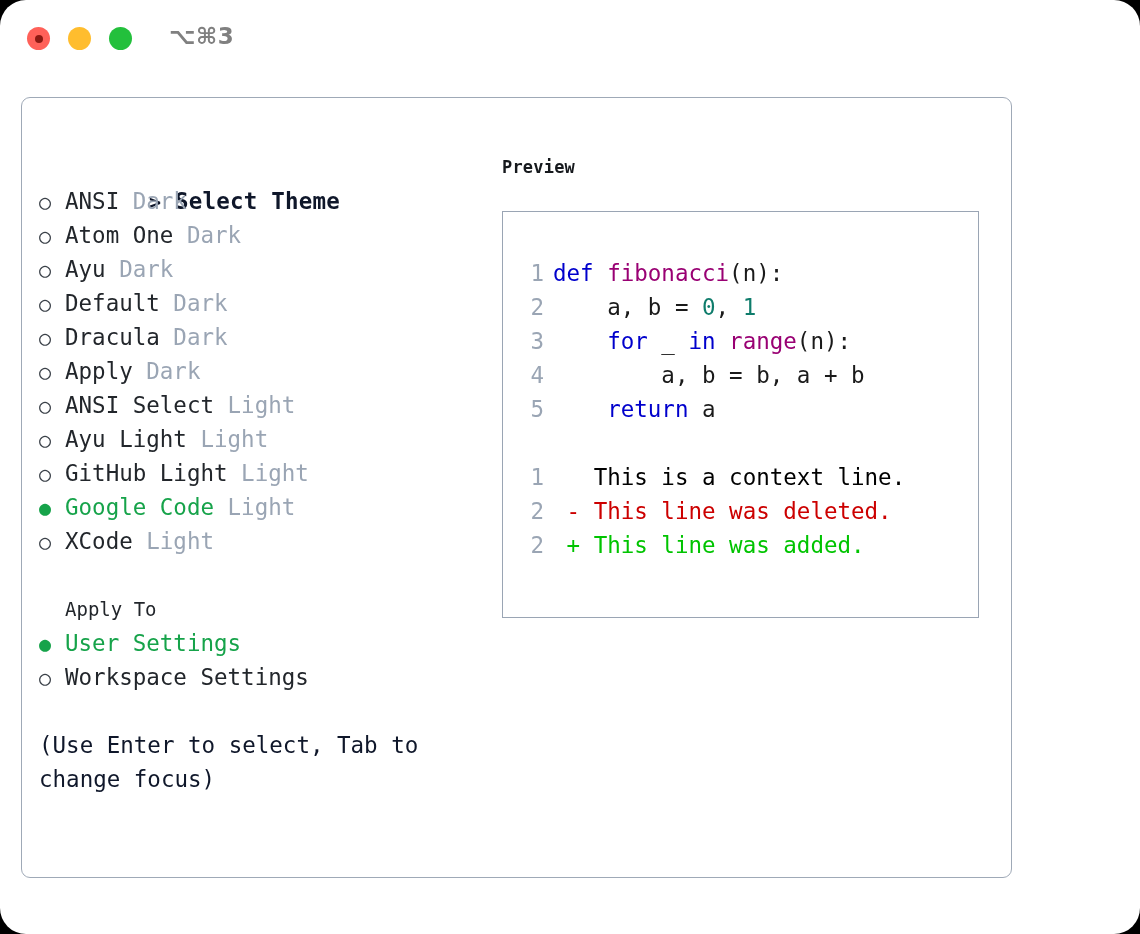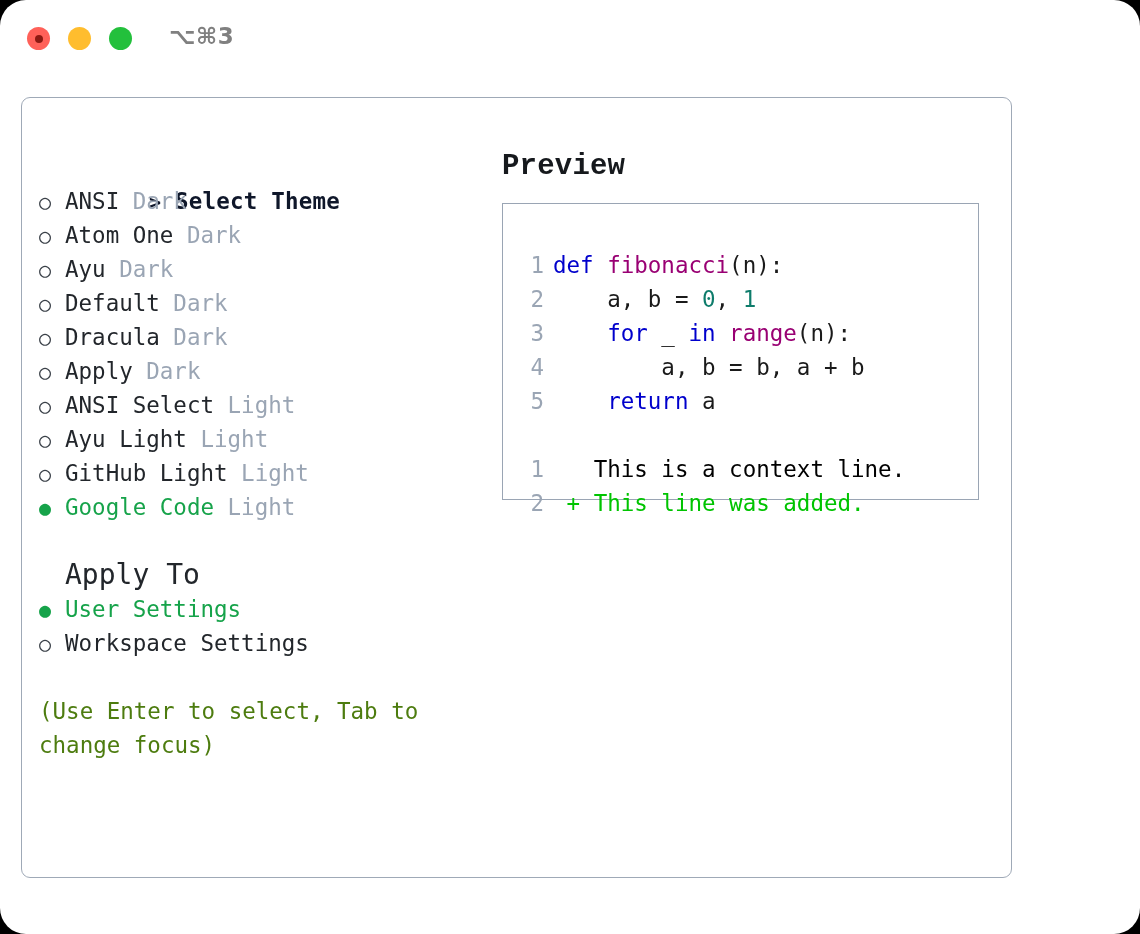--- a/index.html
+++ b/index.html
@@ -107,53 +107,52 @@
   }
   .row.selected .item-name { color: #16A34A; }
   .row.selected .marker    { color: #16A34A; }
   .row .marker.hollow      { color: #3A4048; }
 
   #apply-to-header {
     margin-top: 34px;
     padding-left: 26px;
     height: 34px;
     line-height: 34px;
-    font-size: 28px;
+    font-size: 19px;
     color: #22262B;
     white-space: pre;
   }
 
   #hint-text {
     margin-top: 34px;
     font-size: 22.5px;
     line-height: 34px;
-    color: #4d7c0f;
+    color: #0f172a;
     width: 410px;
     white-space: normal;
   }
 
   
   #preview-column {
     position: absolute;
     left: 480px;
     top: 52px;
     width: 490px;
   }
   #preview-header {
-    font-size: 29px;
+    font-size: 17px;
     line-height: 34px;
     font-weight: 700;
     color: #16191D;
     letter-spacing: 0.2px;
-    font-family: Liberation Mono, monospace;
   }
   #preview-box {
-    margin-top: 19px;
+    margin-top: 27px;
     width: 477px;
-    height: 297px;
+    height: 407px;
     box-sizing: border-box;
     border: 1.5px solid #9AA5B4;
     background: #ffffff;
     position: relative;
   }
   #code-area {
     position: absolute;
     left: 13px;
     top: 44px;
     right: 6px;
@@ -212,20 +211,21 @@
           <div class="row"><span class="marker hollow">○</span><span class="item-name">ANSI</span><span class="variant"> Dark</span></div>
           <div class="row"><span class="marker hollow">○</span><span class="item-name">Atom One</span><span class="variant"> Dark</span></div>
           <div class="row"><span class="marker hollow">○</span><span class="item-name">Ayu</span><span class="variant"> Dark</span></div>
           <div class="row"><span class="marker hollow">○</span><span class="item-name">Default</span><span class="variant"> Dark</span></div>
           <div class="row"><span class="marker hollow">○</span><span class="item-name">Dracula</span><span class="variant"> Dark</span></div>
           <div class="row"><span class="marker hollow">○</span><span class="item-name">Apply</span><span class="variant"> Dark</span></div>
           <div class="row"><span class="marker hollow">○</span><span class="item-name">ANSI Select</span><span class="variant"> Light</span></div>
           <div class="row"><span class="marker hollow">○</span><span class="item-name">Ayu Light</span><span class="variant"> Light</span></div>
           <div class="row"><span class="marker hollow">○</span><span class="item-name">GitHub Light</span><span class="variant"> Light</span></div>
           <div class="row selected"><span class="marker">●</span><span class="item-name">Google Code</span><span class="variant"> Light</span></div>
+          <div class="row"><span class="marker hollow">○</span><span class="item-name">XCode</span><span class="variant"> Light</span></div>
         </div>
 
       <div id="apply-to-header">Apply To</div>
 
       <div id="apply-to-items">
           <div class="row selected"><span class="marker">●</span><span class="item-name">User Settings</span></div>
           <div class="row"><span class="marker hollow">○</span><span class="item-name">Workspace Settings</span></div>
         </div>
 
       <div id="hint-text">(Use Enter to select, Tab to change focus)</div>
@@ -237,19 +237,20 @@
       <div id="preview-box">
         <div id="code-area">
             <div class="code-line"><span class="lineno">1</span><span class="kw">def</span><span class="pun"> </span><span class="fn">fibonacci</span><span class="pun">(n):</span></div>
             <div class="code-line"><span class="lineno">2</span><span class="pun">    a, b = </span><span class="num">0</span><span class="pun">, </span><span class="num">1</span></div>
             <div class="code-line"><span class="lineno">3</span><span class="pun">    </span><span class="kw">for</span><span class="pun"> _ </span><span class="kw">in</span><span class="pun"> </span><span class="fn">range</span><span class="pun">(n):</span></div>
             <div class="code-line"><span class="lineno">4</span><span class="pun">        a, b = b, a + b</span></div>
             <div class="code-line"><span class="lineno">5</span><span class="pun">    </span><span class="kw">return</span><span class="pun"> a</span></div>
           </div>
         <div id="diff-area">
             <div class="code-line"><span class="lineno">1</span><span class="diff-ctx">   This is a context line.</span></div>
+            <div class="code-line"><span class="lineno">2</span><span class="diff-del"> - This line was deleted.</span></div>
             <div class="code-line"><span class="lineno">2</span><span class="diff-add"> + This line was added.</span></div>
           </div>
       </div>
     </div>
 
   </div>
 </div>
 
 </body></html>

